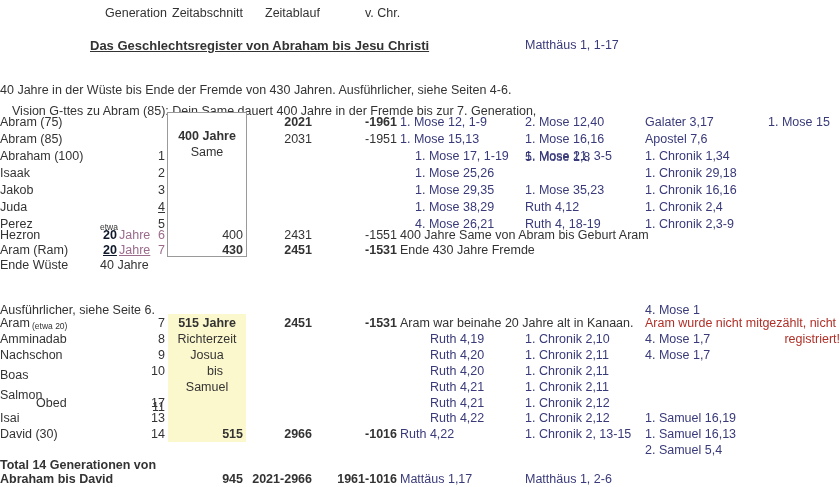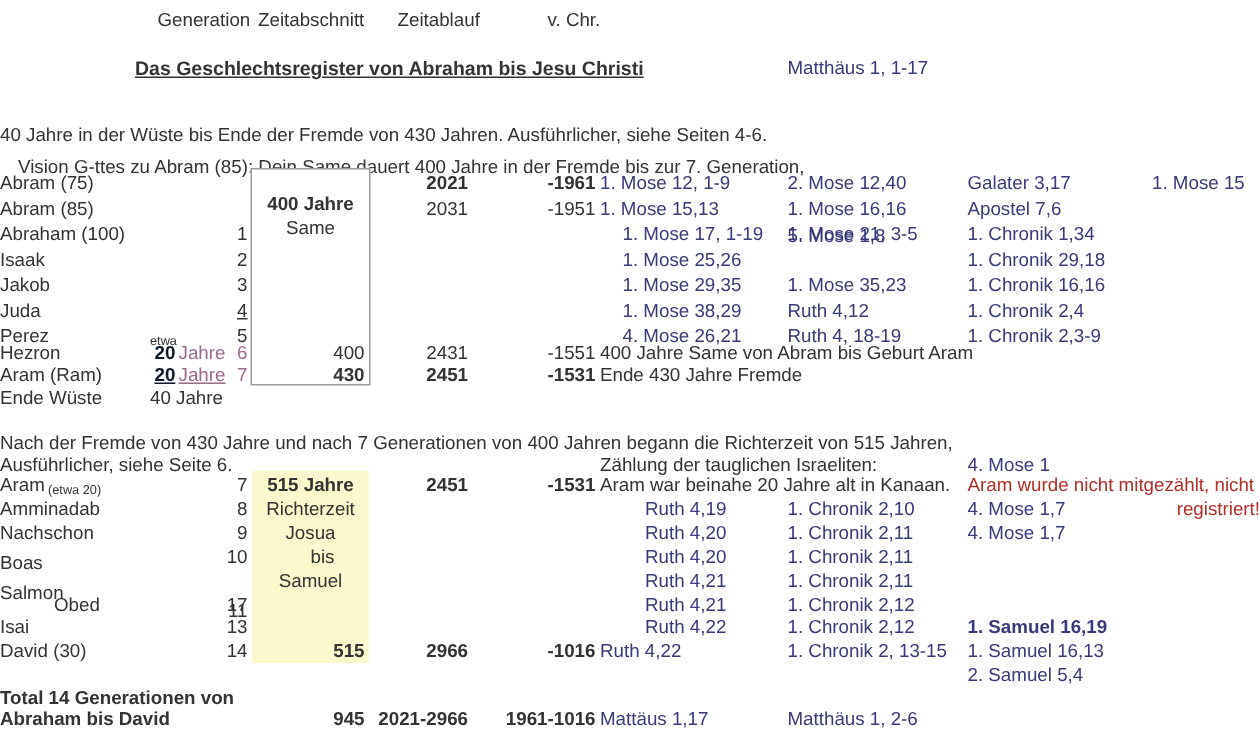--- a/index.html
+++ b/index.html
@@ -152,23 +152,21 @@
   <div class="c mauve u" style="left:119px; top:243px;">Jahre</div>
   <div class="c mauve right" style="left:120px; top:243px; width:45px;">7</div>
   <div class="c b black right" style="left:168px; top:243px; width:75px;">430</div>
   <div class="c b black right" style="left:255px; top:243px; width:57px;">2451</div>
   <div class="c b black right" style="left:335px; top:243px; width:62px;">-1531</div>
   <div class="c black" style="left:400px; top:243px;">Ende 430 Jahre Fremde</div>
 
   <div class="c black" style="left:0px; top:258px;">Ende Wüste</div>
   <div class="c black" style="left:100px; top:258px;">40 Jahre</div>
 
-  <div class="c black" style="left:0px; top:288px;">Nach der Fremde von 430 Jahre und nach 7 Generationen von 400 Jahren begann die Richterzeit von 515 Jahren,</div>
   <div class="c black" style="left:0px; top:303px;">Ausführlicher, siehe Seite 6.</div>
-  <div class="c black" style="left:400px; top:303px;">Zählung der tauglichen Israeliten:</div>
   <div class="c blue" style="left:645px; top:303px;">4. Mose 1</div>
 
   <div class="box box2-fill"></div>
   <div class="c b black center" style="left:168px; top:316px; width:78px;">515 Jahre</div>
   <div class="c black center" style="left:168px; top:332px; width:78px;">Richterzeit</div>
   <div class="c black center" style="left:168px; top:348px; width:78px;">Josua</div>
   <div class="c black center" style="left:168px; top:364px; width:94px;">bis</div>
   <div class="c black center" style="left:168px; top:380px; width:78px;">Samuel</div>
 
   <div class="c black" style="left:0px; top:316px;">Aram</div>
@@ -204,21 +202,21 @@
 
   <div class="c black" style="left:0px; top:396px;margin-left:36px;">Obed</div>
   <div class="c black right" style="left:120px; top:396px; width:45px;">17</div>
   <div class="c blue" style="left:430px; top:396px;">Ruth 4,21</div>
   <div class="c blue" style="left:525px; top:396px;">1. Chronik 2,12</div>
 
   <div class="c black" style="left:0px; top:411px;">Isai</div>
   <div class="c black right" style="left:120px; top:411px; width:45px;">13</div>
   <div class="c blue" style="left:430px; top:411px;">Ruth 4,22</div>
   <div class="c blue" style="left:525px; top:411px;">1. Chronik 2,12</div>
-  <div class="c blue" style="left:645px; top:411px;font-weight:bold;">1. Samuel 16,19</div>
+  <div class="c blue" style="left:645px; top:411px;">1. Samuel 16,19</div>
 
   <div class="c black" style="left:0px; top:427px;">David (30)</div>
   <div class="c black right" style="left:120px; top:427px; width:45px;">14</div>
   <div class="c b black right" style="left:168px; top:427px; width:75px;">515</div>
   <div class="c b black right" style="left:255px; top:427px; width:57px;">2966</div>
   <div class="c b black right" style="left:335px; top:427px; width:62px;">-1016</div>
   <div class="c blue" style="left:400px; top:427px;">Ruth 4,22</div>
   <div class="c blue" style="left:525px; top:427px;">1. Chronik 2, 13-15</div>
   <div class="c blue" style="left:645px; top:427px;">1. Samuel 16,13</div>
 

